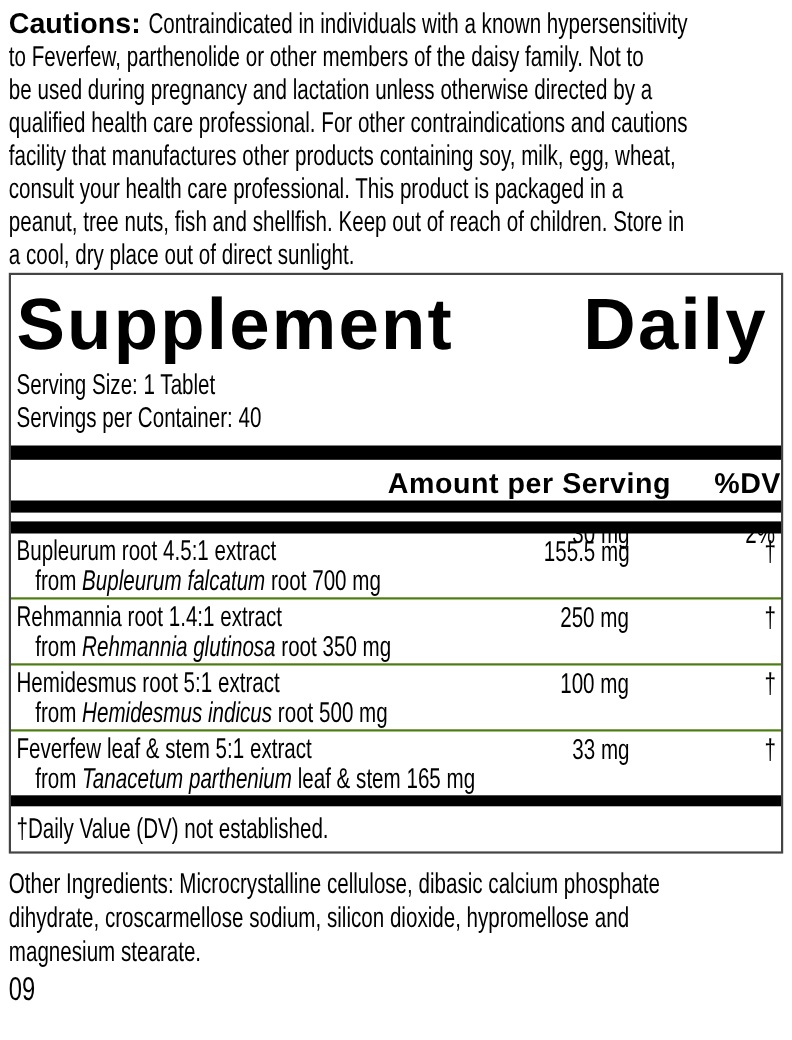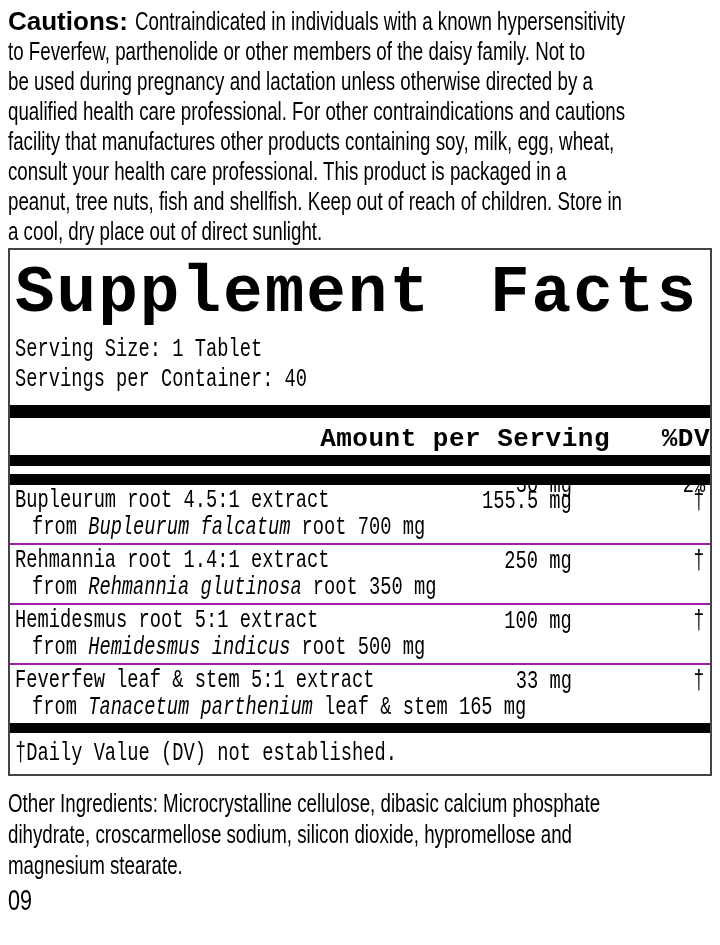--- a/index.html
+++ b/index.html
@@ -9,21 +9,21 @@
     -webkit-font-smoothing:antialiased;
   }
   
   .tl  { display:block; white-space:nowrap; }
   .cx  { display:inline-block; transform:scaleX(0.72); transform-origin:0 50%; white-space:nowrap; }
   .cxr { transform-origin:100% 50%; }
 
   .cautions { margin:6px 8px 0 8px; font-size:26px; line-height:30px; }
   .cautions strong { font-weight:bold; }
 
-  .sf { margin:2px 8px 0 8px; border:2px solid #444444; background:#ffffff;font-family:Liberation Mono, monospace; }
+  .sf { margin:2px 8px 0 8px; border:2px solid #444444; background:#ffffff; }
   .sf-title {
     display:flex; justify-content:space-between; align-items:baseline;
     margin:8px 12px 0 5px; font-size:66px; line-height:72px;
     font-weight:bold; letter-spacing:2px;
   }
   .sf-serving { margin-top:4px; padding:0 5px; font-size:26px; line-height:30px; }
 
   .bar   { background:#000000; }
   .bar-a { height:13px; margin-top:11px; }
   .bar-b { height:11px; }
@@ -34,21 +34,21 @@
   .hdr { position:absolute; top:6px; font-weight:bold; letter-spacing:0.5px; white-space:nowrap; }
   .col-amt { right:100px;text-align:center; }
   .col-dv  { right:0; }
 
   .sf-row { position:relative; font-size:26px; line-height:27px; padding:2px 5px; }
   .sf-row.single { padding:4px 5px; line-height:28px; }
   .sf-row .sub { padding-left:17px; }
   .sf-row .amt { position:absolute; top:3px; right:138px; }
   .sf-row .dv  { position:absolute; top:3px; right:5px; }
   .sf-row.single .amt, .sf-row.single .dv { top:5px; }
-  .sep { border-top:2px solid #a21caf; }
+  .sep { border-top:2px solid #4d7c0f; }
 
   .sf-footnote { padding:6px 5px 7px 5px; font-size:26px; line-height:28px; }
 
   .other { margin:12px 8px 0 8px; font-size:26px; line-height:31px; }
   .page-code { margin:2px 8px 0 8px; font-size:30px; line-height:34px; }
   i { font-style:italic; }
 </style>
 </head>
 <body>
 
@@ -62,21 +62,21 @@
     <span class="tl"><span class="cx">facility that manufactures other products containing soy, milk, egg, wheat,</span></span>
     <span class="tl"><span class="cx">consult your health care professional. This product is packaged in a</span></span>
     <span class="tl"><span class="cx">peanut, tree nuts, fish and shellfish. Keep out of reach of children. Store in</span></span>
     <span class="tl"><span class="cx">a cool, dry place out of direct sunlight.</span></span>
   </p>
 
   <section class="sf">
 
     <h1 class="sf-title">
       <span>Supplement</span>
-      <span>Facts</span>
+      <span>Daily</span>
     </h1>
 
     <div class="sf-serving">
       <span class="tl"><span class="cx">Serving Size: 1 Tablet</span></span>
       <span class="tl"><span class="cx">Servings per Container: 40</span></span>
     </div>
 
     <div class="bar bar-a"></div>
 
     <div class="sf-header">

